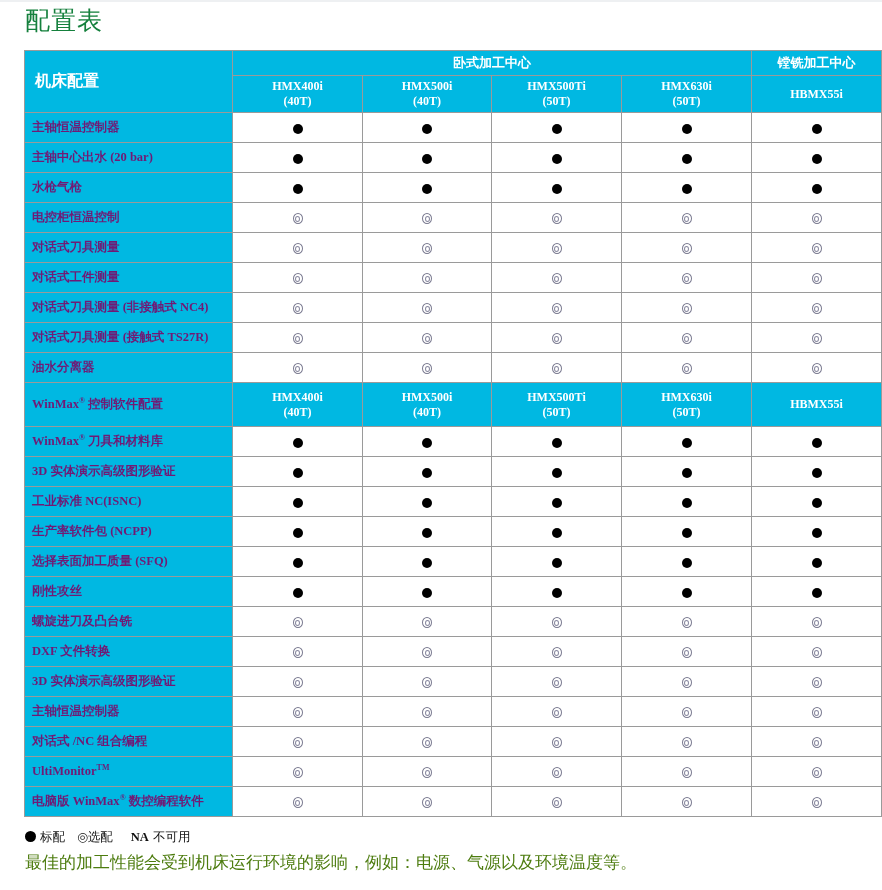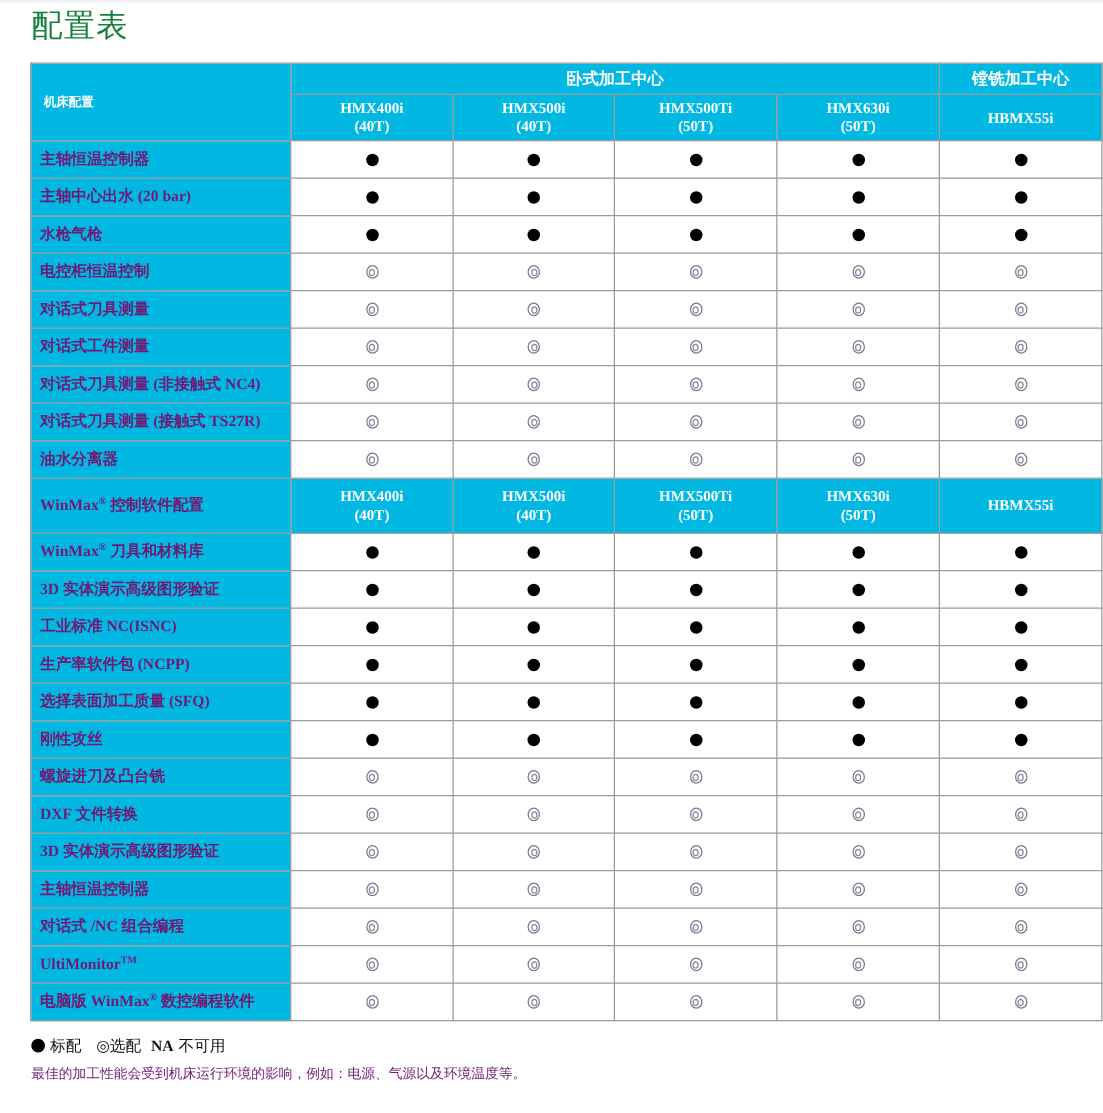--- a/index.html
+++ b/index.html
@@ -10,35 +10,35 @@
              font-size: 25px; color: #15803d; letter-spacing: 1px; }
     table.cfg { position: absolute; left: 24px; top: 50px; width: 857px; border-collapse: collapse;
                 table-layout: fixed; }
     table.cfg td, table.cfg th { border: 1px solid #9a9a9a; padding: 0; }
     .hd { background: #00b8e2; color: #ffffff; font-weight: bold; font-family: "Liberation Serif", serif; }
     .grp { height: 24px; font-size: 13px; }
     .model { height: 36px; font-size: 12px; text-align: center; line-height: 15px; }
     .label { background: #00b8e2; color: #701a75; font-weight: bold; font-size: 12.5px;
              text-align: left; padding-left: 7px !important; height: 29px; white-space: nowrap;
              font-family: "Liberation Serif", serif; }
-    .corner { text-align: left; padding-left: 10px !important; font-size: 10px; }
+    .corner { text-align: left; padding-left: 10px !important; font-size: 16px; }
     .cell { background: #ffffff; text-align: center; height: 29px; font-size: 14px; color: #000; }
     .dot { display: inline-block; width: 10px; height: 10px; border-radius: 50%; background: #000; vertical-align: middle; }
     .opt { display: inline-block; width: 8px; height: 9px; border-radius: 50%; border: 1.5px solid #7a7a90;
            position: relative; vertical-align: middle; box-sizing: content-box; }
     .opt::after { content: ""; position: absolute; left: 1.5px; top: 1.5px; width: 3px; height: 4px;
                   border-radius: 50%; border: 1px solid #8a8aa0; }
     .sub { height: 44px; }
     sup { font-size: 8px; }
     .legend { position: absolute; left: 25px; top: 829px; font-size: 12.5px; color: #111;
               font-family: "DejaVu Sans", sans-serif; }
     .legend .ldot { display: inline-block; width: 11px; height: 11px; border-radius: 50%; background: #000;
                     vertical-align: -1px; margin-right: 4px; }
-    .legend .na { font-family: "Liberation Serif", serif; font-weight: bold; margin-left: 4px; }
-    .note { position: absolute; left: 25px; top: 851px; font-size: 11px; color: #701a75;
+    .legend .na { font-family: "Liberation Serif", serif; font-weight: bold; margin-left: 14px; }
+    .note { position: absolute; left: 25px; top: 851px; font-size: 17px; color: #4d7c0f;
             font-family: "DejaVu Sans", sans-serif; }
   </style>
 </head>
 <body>
 
 <div class="topline"></div>
 <div class="title">配置表</div>
 
 <table class="cfg">
   <colgroup>

